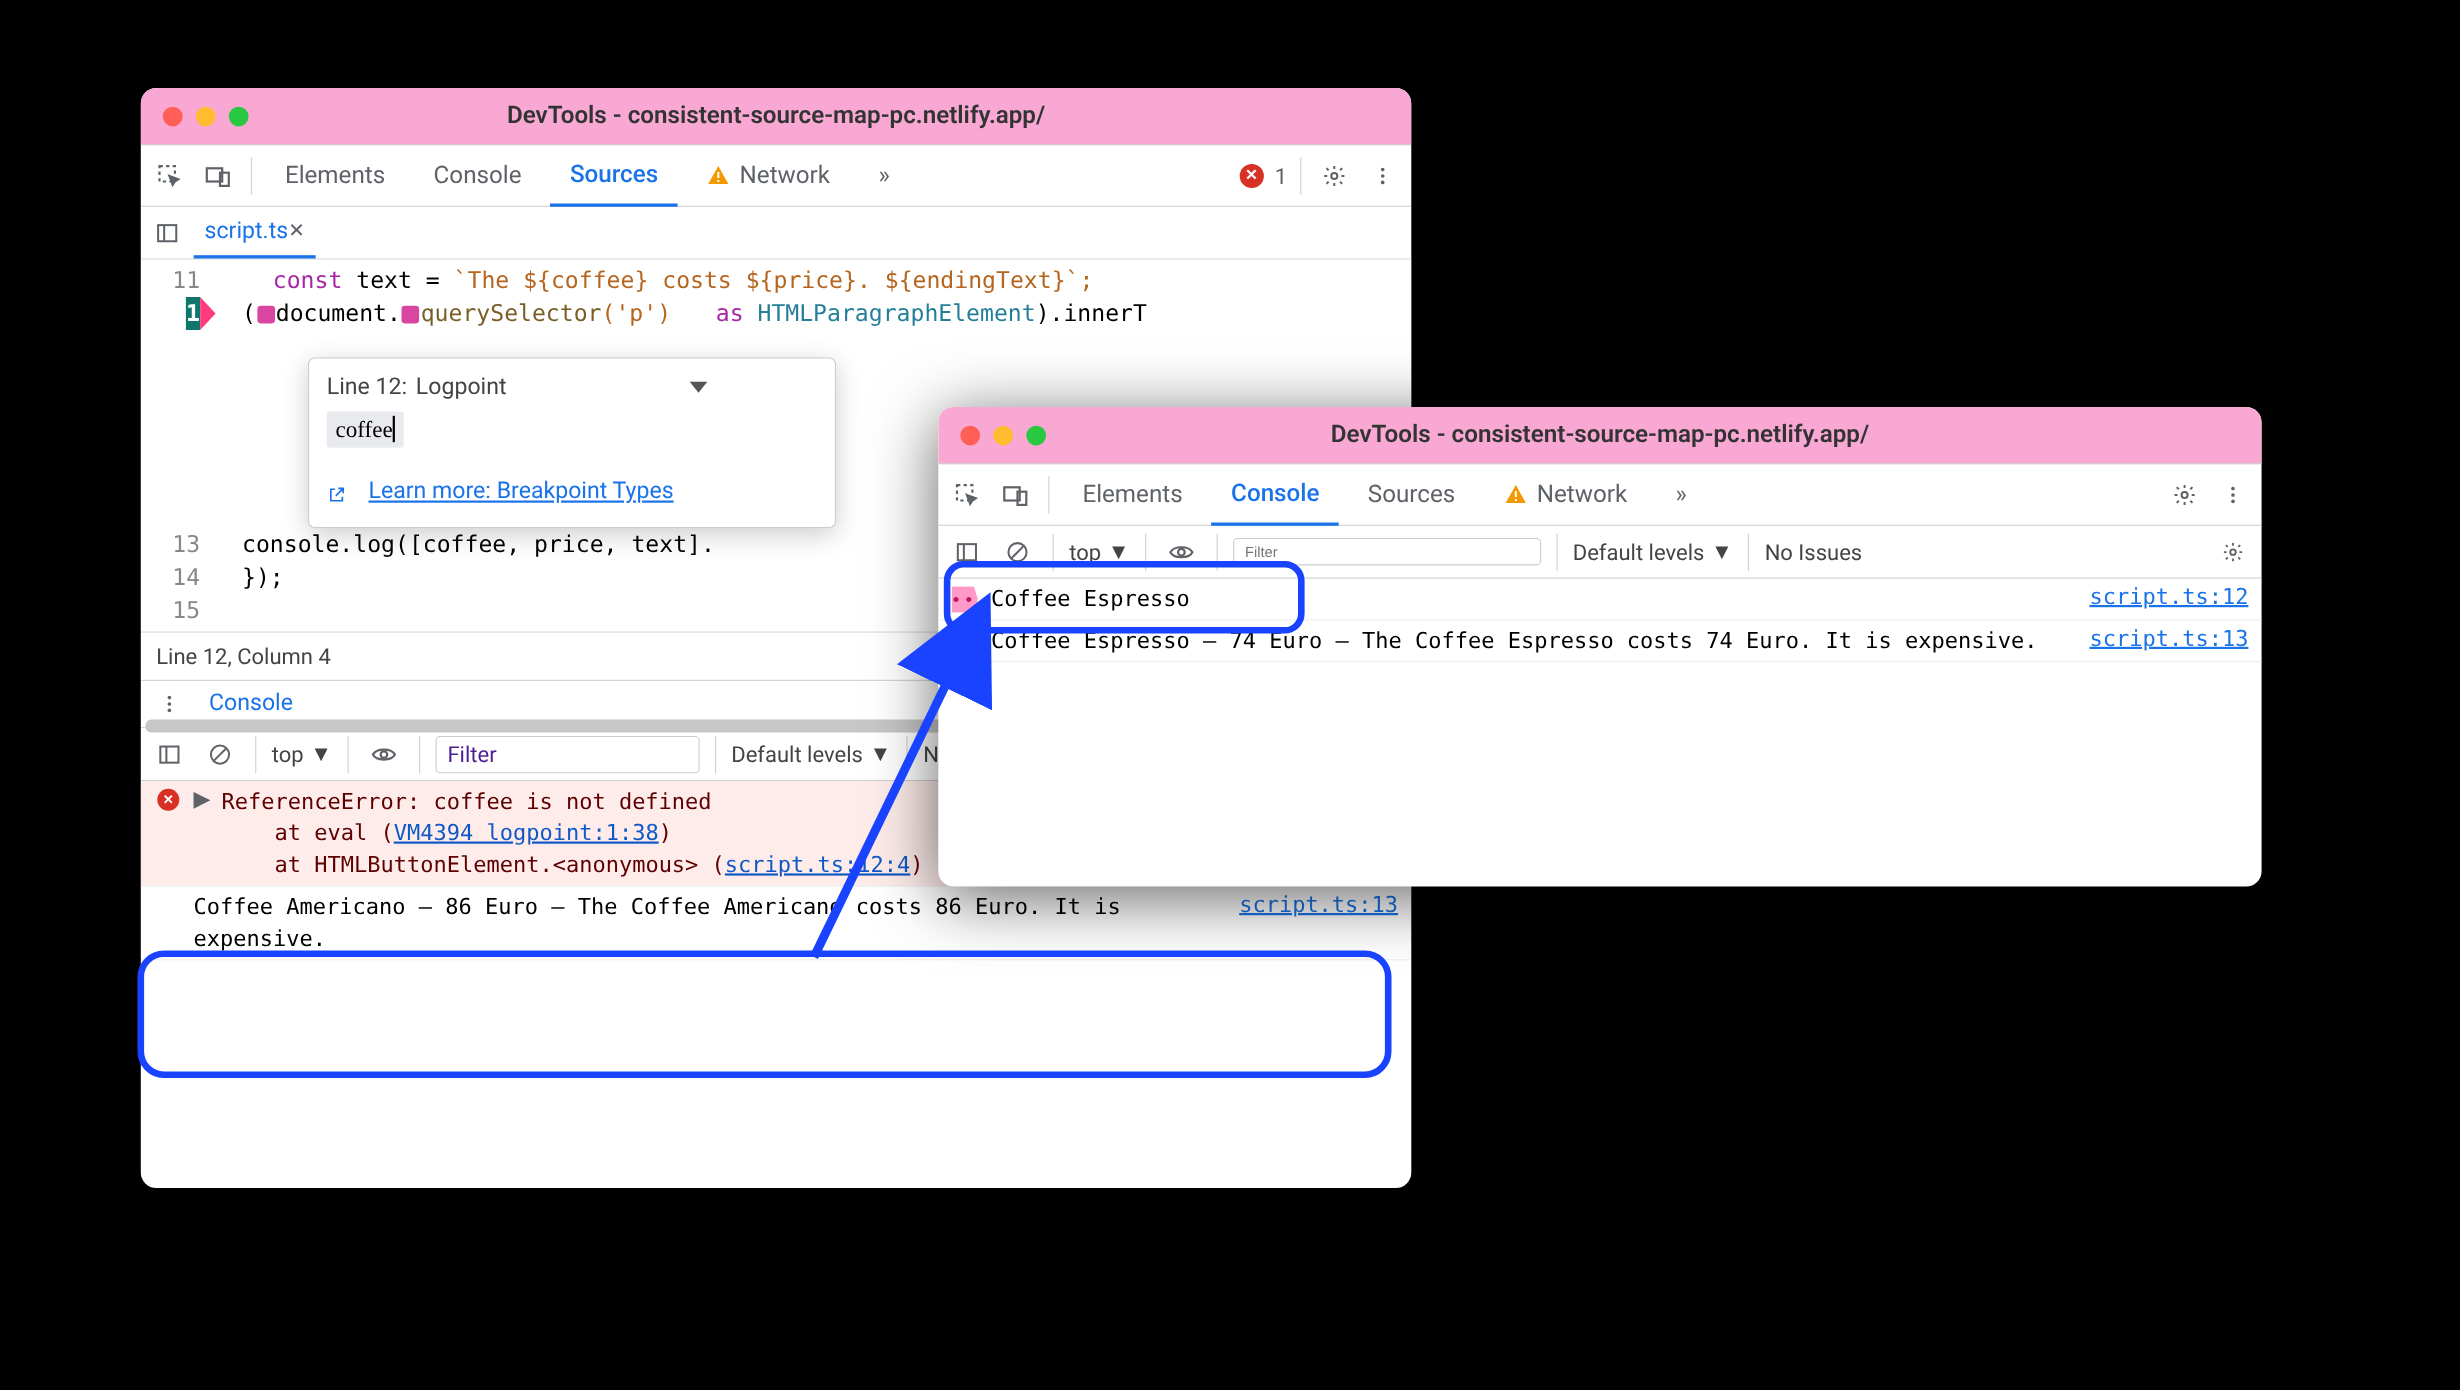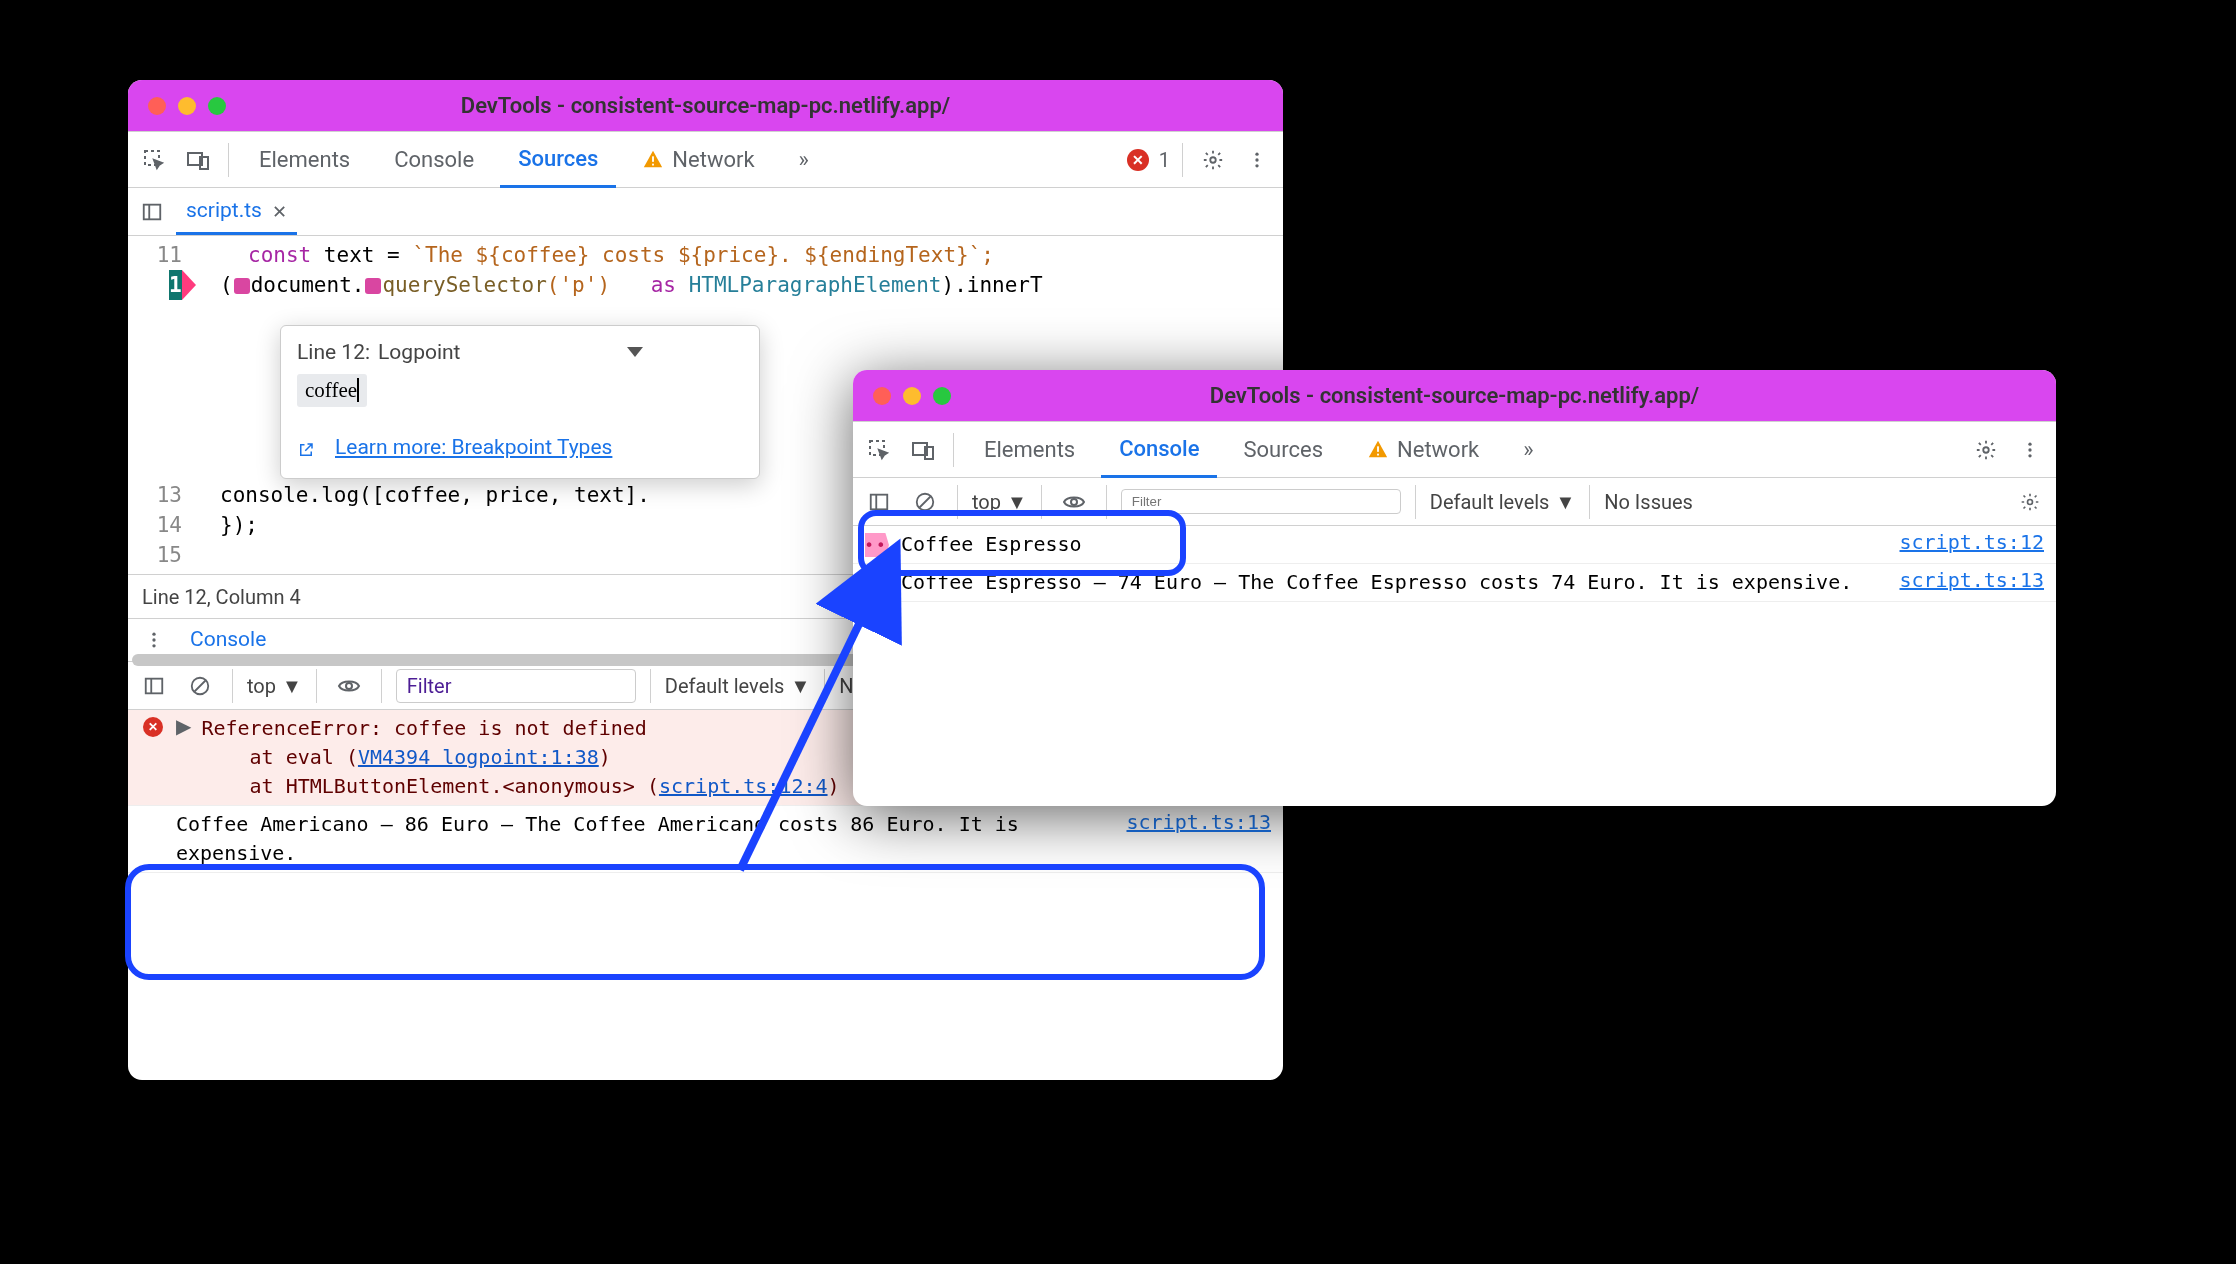--- a/index.html
+++ b/index.html
@@ -17,21 +17,21 @@
     background: #fff;
     border-radius: 14px;
     box-shadow: 0 10px 60px rgba(0,0,0,0.6);
     overflow: hidden;
   }
   .win1 { left: 128px; top: 80px; width: 1155px; height: 1000px; }
   .win2 { left: 853px; top: 370px; width: 1203px; height: 436px; z-index: 2; }
 
   .titlebar {
     height: 52px;
-    background: #d946ef;
+    background: #f9a8d4;
     display: flex;
     align-items: center;
     padding: 0 20px;
     border-bottom: 1px solid #d0d0d0;
     position: relative;
   }
   .traffic { display: flex; gap: 12px; }
   .tl { width: 18px; height: 18px; border-radius: 50%; }
   .tl.red { background: #ff5f57; }
   .tl.yellow { background: #febc2e; }
@@ -65,21 +65,21 @@
     width: 22px; height: 22px; border-radius: 50%; background: #d93025;
     display: inline-flex; align-items: center; justify-content: center; color: #fff; font-size: 14px; font-weight: bold;
   }
   .err-count { color: #5f6368; font-size: 20px; margin-left: 2px; }
 
   .filetabs {
     display: flex; align-items: center; height: 48px; border-bottom: 1px solid #d0d0d0;
     padding: 0 6px; gap: 6px;
   }
   .file-tab {
-    padding: 10px 10px; color: #1a73e8; font-size: 21px; display: flex; gap: 10px; align-items: flex-end;
+    padding: 10px 10px; color: #1a73e8; font-size: 21px; display: flex; align-items: flex-start;
     border-bottom: 3px solid #1a73e8;
   }
   .close-x { color: #5f6368; font-size: 18px; }
 
   .editor {
     display: flex; font-family: ui-monospace, Menlo, monospace; font-size: 21px;
     background: #fff; position: relative;
   }
   .gutter {
     width: 64px; text-align: right; color: #888; padding: 4px 10px 4px 0;

